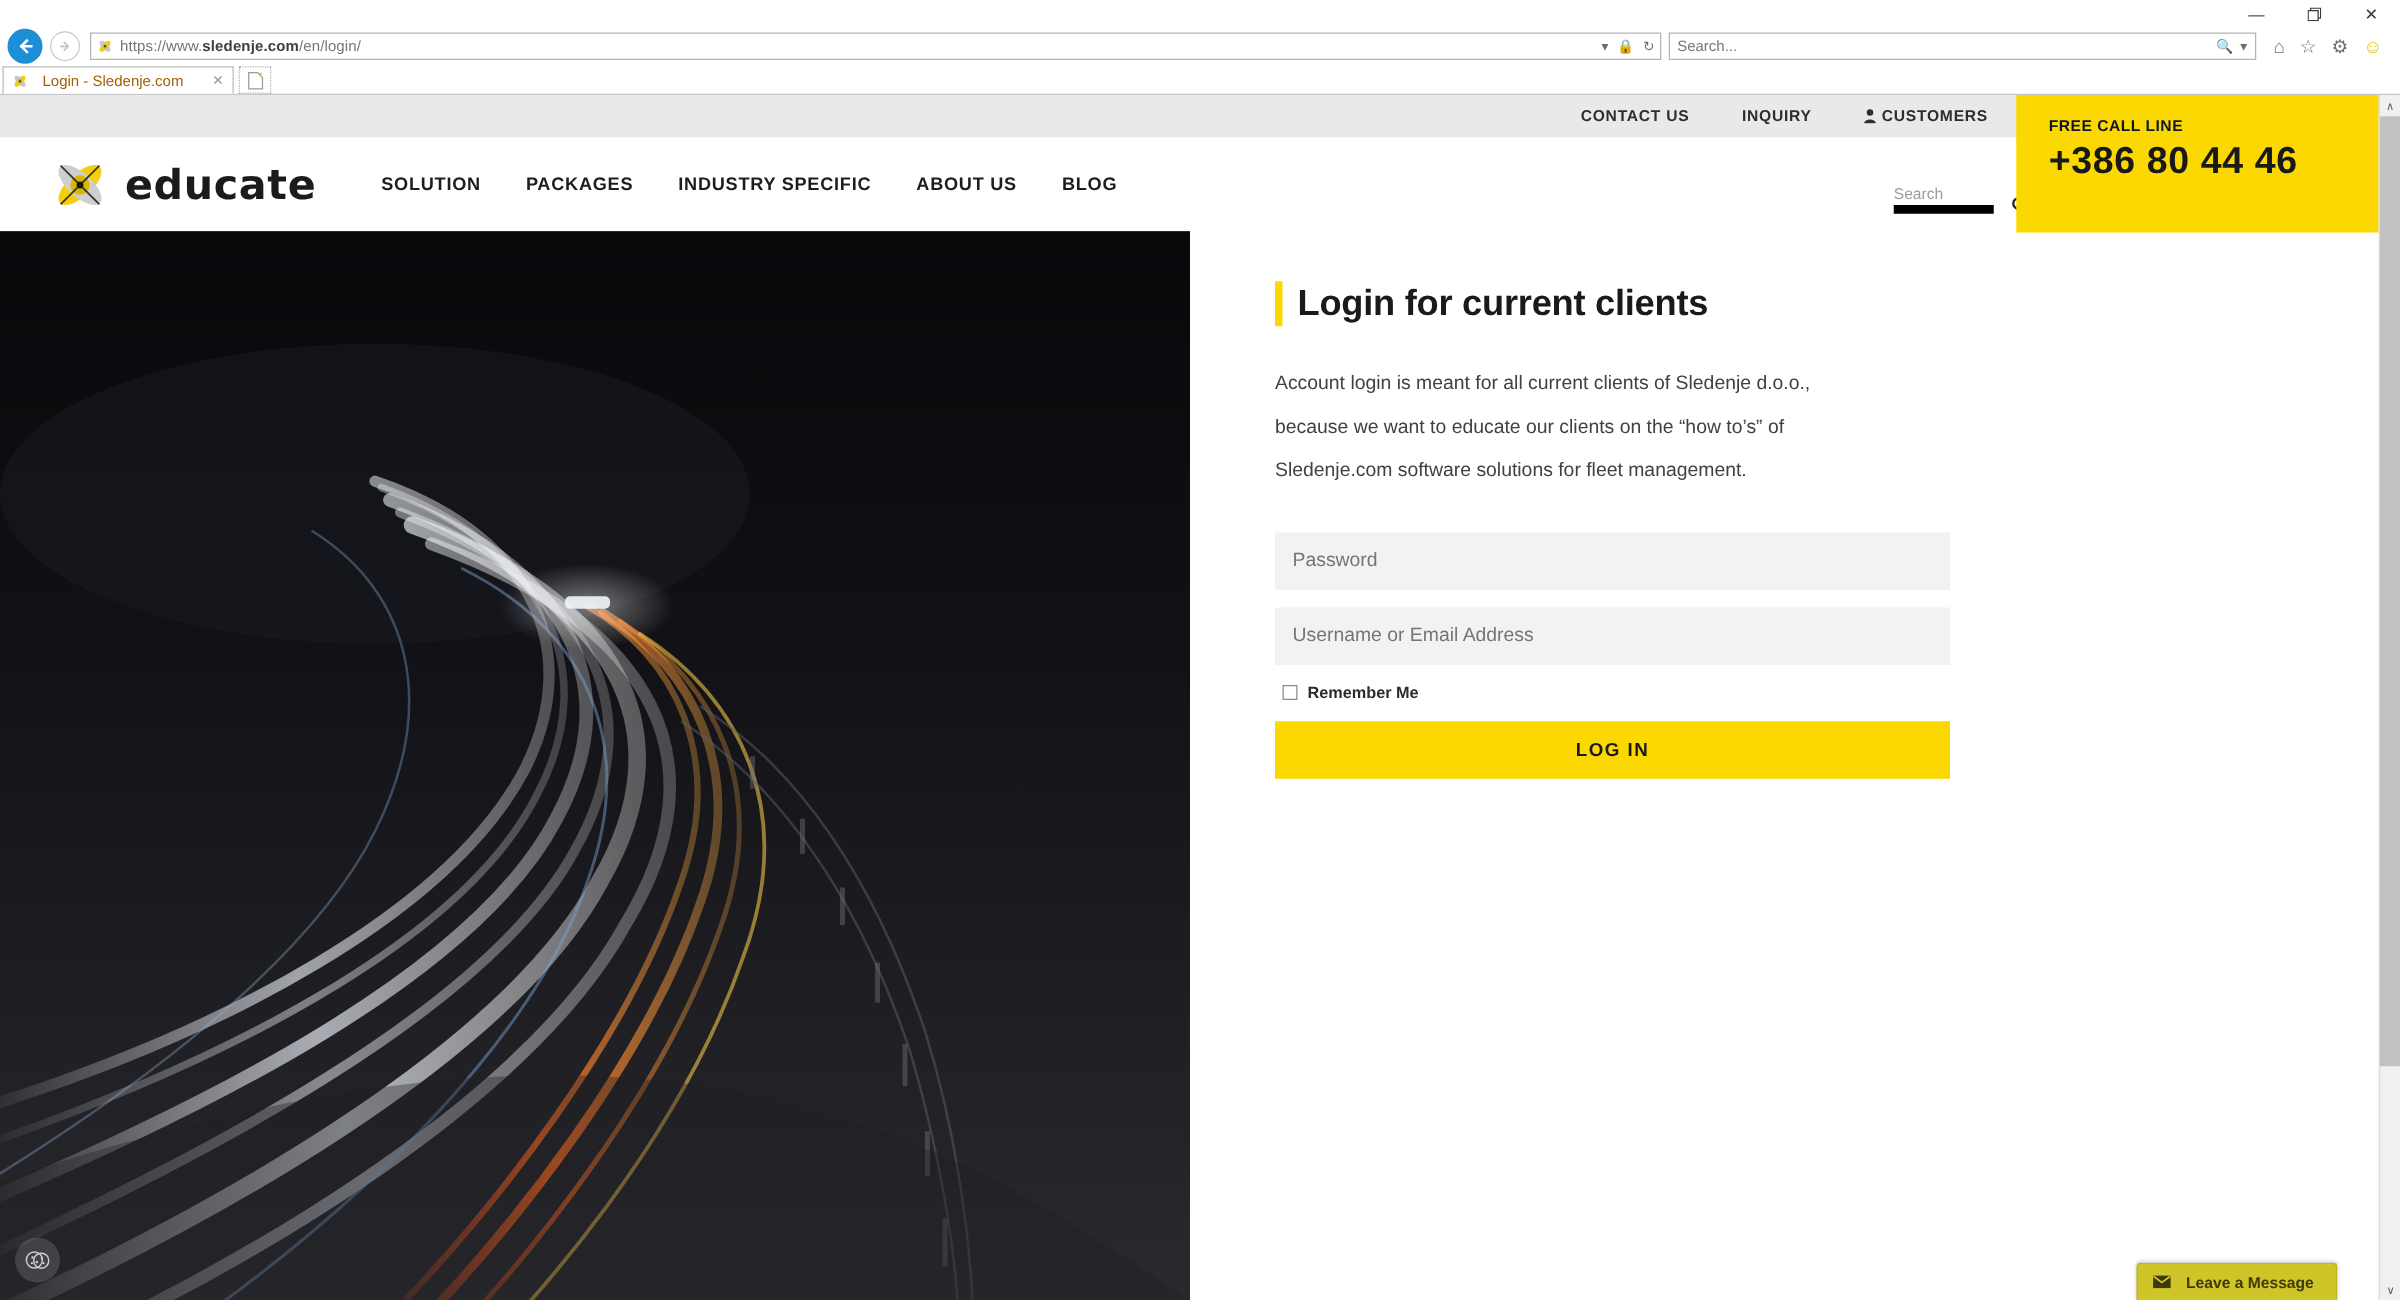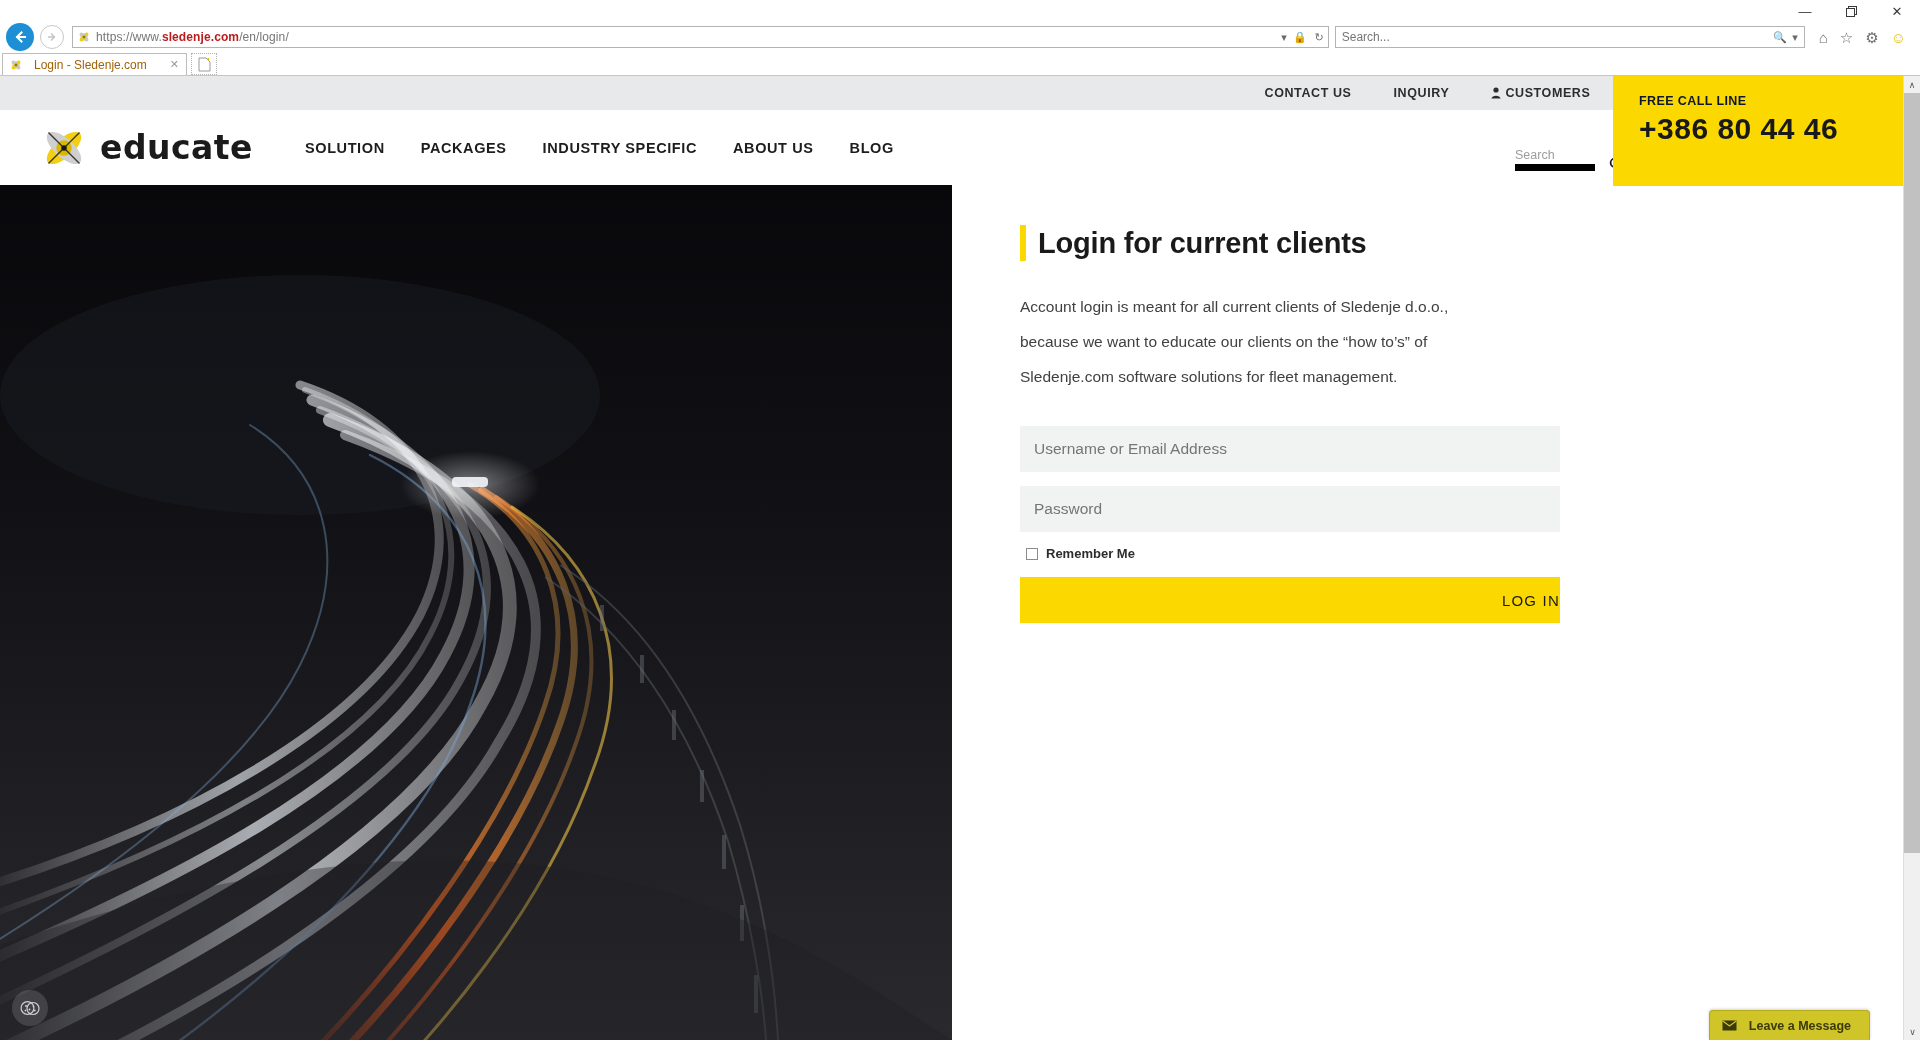--- a/index.html
+++ b/index.html
@@ -37,21 +37,21 @@
     font-size: 13px; margin-left: 6px; flex:none;
   }
   .urlbar {
     flex: 1 1 auto; height: 22px; margin: 0 4px 0 8px;
     border:1px solid #b4b4b4; background:#fff; display:flex; align-items:center;
     padding: 0 4px; min-width: 0;
   }
   .favicon-sm { width:14px; height:14px; flex:none; margin-right:5px; }
   .urltext { font-size: 12px; color:#767676; white-space:nowrap; overflow:hidden;
              text-overflow:ellipsis; flex:1 1 auto; letter-spacing:.1px; }
-  .urltext b { color:#b91c1c; font-weight:700; }
+  .urltext b { color:#404040; font-weight:700; }
   .url-icons { display:flex; align-items:center; gap:7px; flex:none; padding-left:6px; }
   .url-icons span { font-size:11px; color:#6b6b6b; }
   .searchbox {
     width: 470px; height:22px; border:1px solid #b4b4b4; background:#fff;
     display:flex; align-items:center; padding: 0 6px; margin-left:2px; flex:none;
   }
   .searchbox .ph { font-size:12px; color:#767676; flex:1 1 auto; }
   .searchbox .ic { font-size:11px; color:#6b6b6b; }
   .tool-icons { display:flex; align-items:center; gap:12px; padding: 0 10px 0 14px; flex:none; }
   .tool-icons .ti { font-size:15px; color:#6f6f6f; line-height:1; }
@@ -148,23 +148,22 @@
   .field {
     height: 46px; background:#f1f2f2; border:none; width:100%;
     display:flex; align-items:center; padding-left: 14px;
     font-size: 15.5px; color:#6c6c6c; margin-bottom: 14px;
   }
   .rememberrow { display:flex; align-items:center; gap:8px; margin: 6px 0 16px 6px; }
   .cbox { width:12px; height:12px; border:1px solid #8b8b8b; background:#fff; flex:none; }
   .rememberrow .rl { font-size:13px; font-weight:700; color:#2c2c2c; }
   .loginbtn {
     width: 100%; height: 46px; background:#fbd900; border:none; cursor:pointer;
-    font-size: 15px; font-weight:400; color:#1b1b1b; letter-spacing:1.2px;
+    font-size: 15px; font-weight:700; color:#1b1b1b; letter-spacing:1.2px;
     font-family:"Liberation Sans", sans-serif;
-    text-align:right;
   }
 
   
   .cookiebtn {
     position:absolute; left: 12px; bottom: 14px; width: 36px; height:36px;
     border-radius:50%; background: rgba(255,255,255,.14);
     display:flex; align-items:center; justify-content:center;
   }
 
   
@@ -411,22 +410,22 @@
 
         <div class="content">
           <div class="heading">
             <div class="bar"></div>
             <h1>Login for current clients</h1>
           </div>
 
           <p class="intro">Account login is meant for all current clients of Sledenje d.o.o., because we want to educate our clients on the “how to’s” of Sledenje.com software solutions for fleet management.</p>
 
           <form class="loginform">
+            <input class="field" type="password" placeholder="Password" style="">
             <input class="field" type="text" placeholder="Username or Email Address" style="">
-            <input class="field" type="password" placeholder="Password" style="">
 
             <div class="rememberrow">
               <span class="cbox"></span>
               <span class="rl">Remember Me</span>
             </div>
 
             <button class="loginbtn" type="submit">LOG IN</button>
           </form>
         </div>
       </div>

